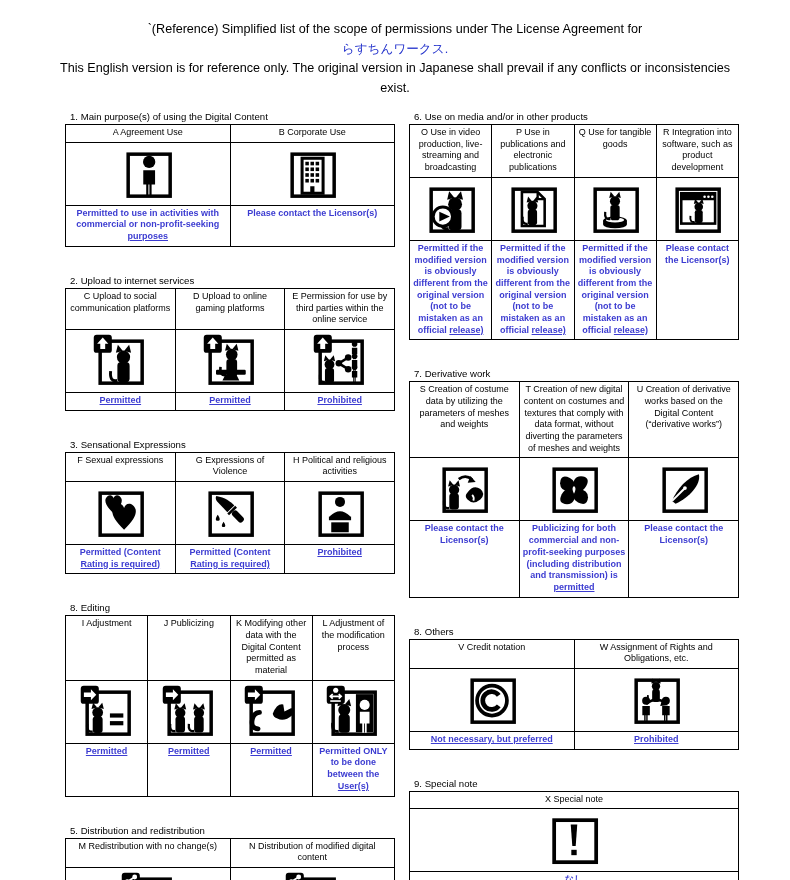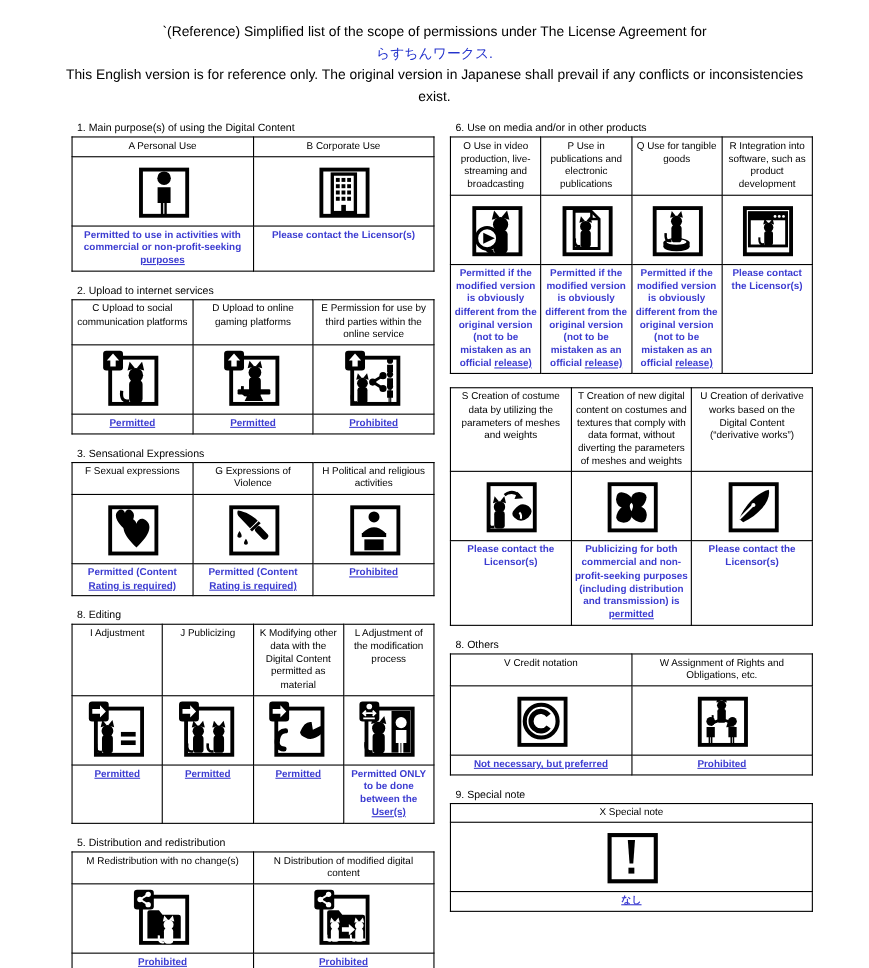--- a/index.html
+++ b/index.html
@@ -12,21 +12,21 @@
     overflow: hidden;
   }
   .page-header {
     width: 690px; margin: 0 auto; padding-top: 20px;
     text-align: center; font-weight: normal;
     font-size: 12.6px; line-height: 1.55;
   }
   .jp-title { color: var(--accent-blue, #2433cc); }
   .content { display: flex; align-items: flex-start; padding: 13px 0 0 65px; gap: 14px; }
   .col { width: 330px; flex: none; }
-  .section { margin-bottom: 12px; }
+  .section { margin-bottom: 28px; }
   .section-title { font-size: 9.6px; margin: 0 0 2px 5px; }
   table.perm-table { width: 100%; border-collapse: collapse; table-layout: fixed; }
   .perm-table td {
     border: 1.3px solid var(--border-color, #000);
     padding: 2px 3px 3px; text-align: center; vertical-align: top;
     font-size: 9px; line-height: 1.3;
   }
   .row-icons td { vertical-align: middle; padding: 3px 2px; }
   .glyph-holder { display: block; width: 56px; height: 56px; margin: 0 auto; }
   .glyph-holder svg { width: 100%; height: 100%; display: block; }
@@ -44,21 +44,21 @@
 
 <div class="content">
 
   <div class="col">
 
     <section class="section">
       <div class="section-title">1. Main purpose(s) of using the Digital Content</div>
       <table class="perm-table">
           <tbody>
         <tr class="row-headers">
-          <td>A Personal Use</td>
+          <td>A Agreement Use</td>
           <td>B  Corporate Use</td>
         </tr>
         <tr class="row-icons">
           <td>
                 <span class="glyph-holder">
                   <svg viewBox="0 0 48 48" xmlns="http://www.w3.org/2000/svg">
                     <rect x="7" y="7" width="36" height="36" fill="#fff" stroke="#000" stroke-width="3"></rect>
                     <g transform="translate(25 26) scale(1.1)" fill="#000">
                       <circle cx="0" cy="-11.2" r="4.8"></circle>
                       <path d="M-4.6 -4.8 h9.2 v11.2 h-2.7 v8.8 h-1.7 v-8.8 h-0.8 v8.8 h-1.7 v-8.8 h-2.3 z"></path>
@@ -493,20 +493,21 @@
           <td><span>Permitted if the modified version is obviously different from the original version (not to be mistaken as an official </span><span class="status-underline">release)</span></td>
           <td><span>Permitted if the modified version is obviously different from the original version (not to be mistaken as an official </span><span class="status-underline">release)</span></td>
           <td><span>Permitted if the modified version is obviously different from the original version (not to be mistaken as an official </span><span class="status-underline">release)</span></td>
           <td><span>Please contact the Licensor(s)</span><span class="status-underline"></span></td>
         </tr>
       </tbody>
         </table>
     </section>
 
     <section class="section">
+      <div class="section-title">7. Derivative work</div>
       <table class="perm-table">
           <tbody>
         <tr class="row-headers">
           <td>S Creation of costume data by utilizing the parameters of meshes and weights</td>
           <td>T Creation of new digital content on costumes and textures that comply with data format, without diverting the parameters of meshes and weights</td>
           <td>U Creation of derivative works based on the Digital Content (“derivative works”)</td>
         </tr>
         <tr class="row-icons">
           <td>
                 <span class="glyph-holder">

